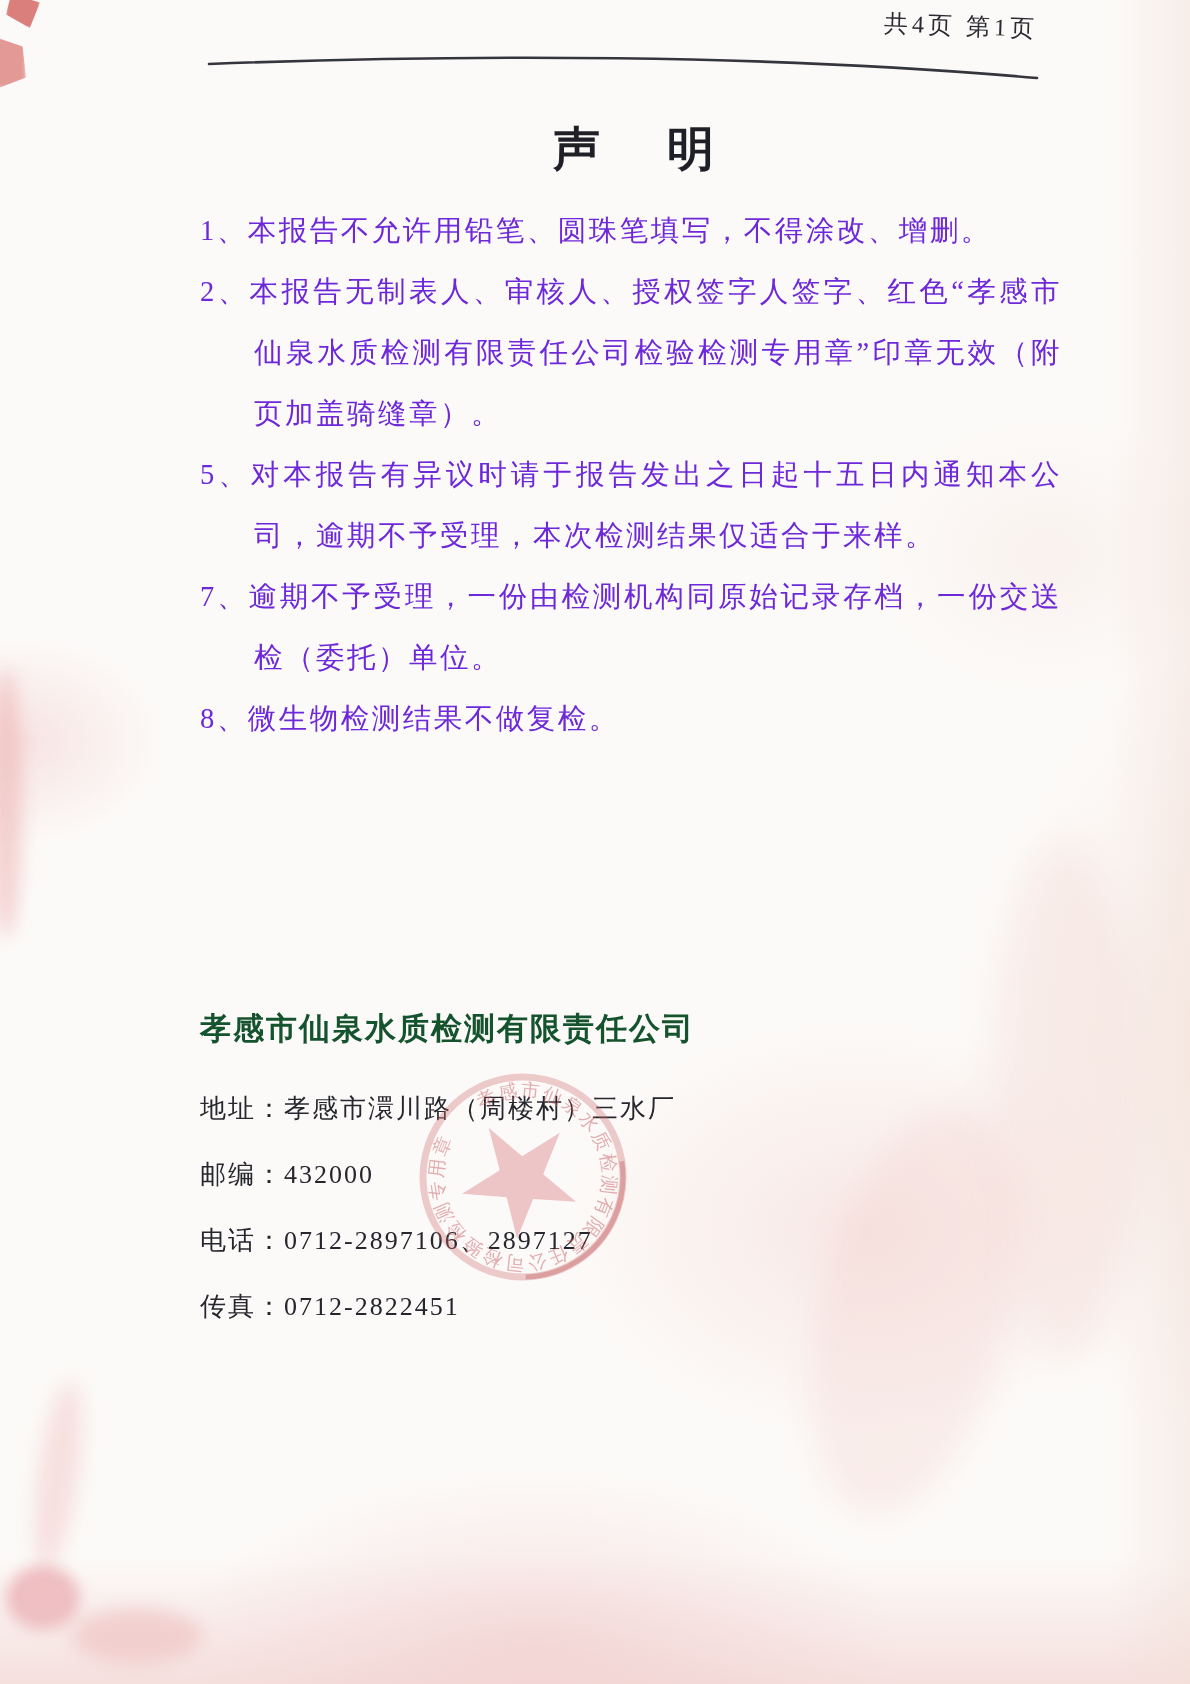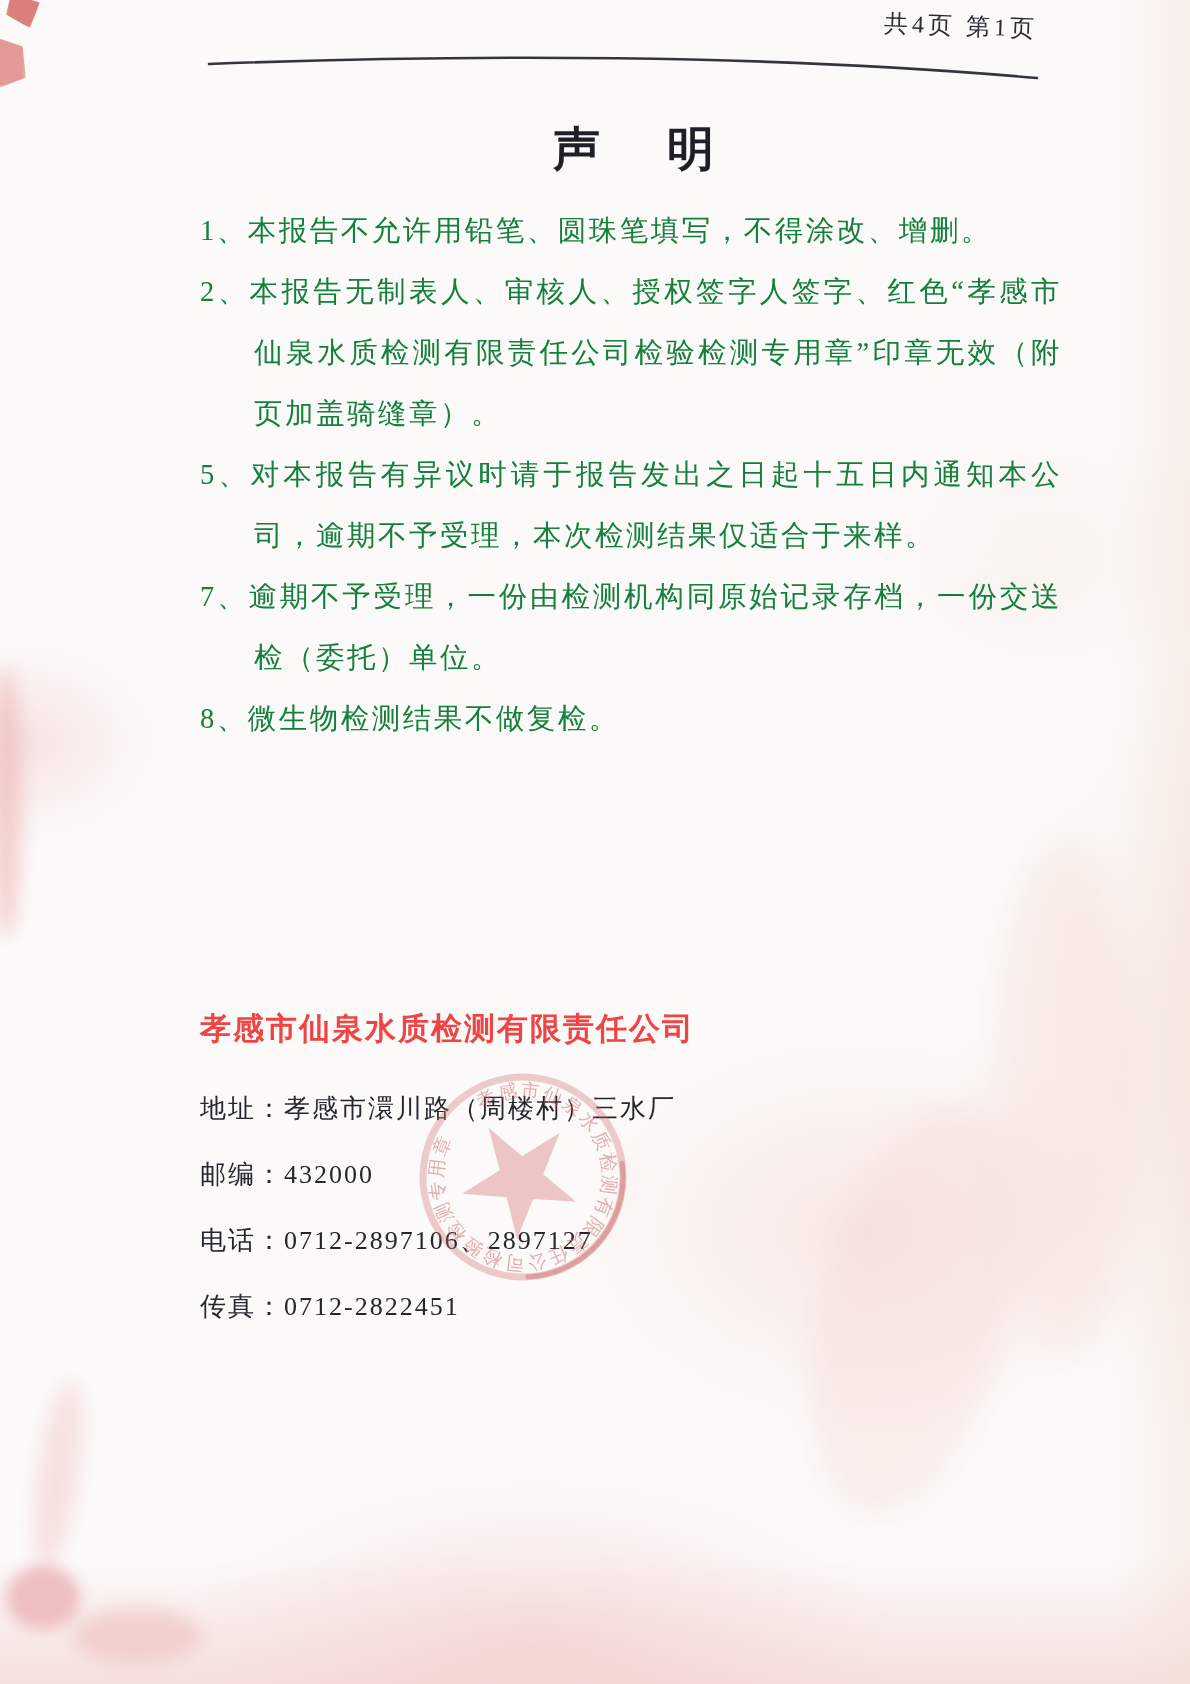--- a/index.html
+++ b/index.html
@@ -52,30 +52,30 @@
     position:absolute;left:0;top:102px;width:100%;margin:16px;
     text-align:center;text-indent:55px;
     font-size:47px;font-weight:bold;letter-spacing:10px;color:#1f1f27;
     font-family:"Liberation Serif", serif;
   }
 
   
   .list{
     position:absolute;left:200px;top:200px;width:862px;
     font-size:28.5px;line-height:61px;letter-spacing:2.5px;
-    text-align:justify;color:#15803d;
+    text-align:justify;color:#6d28d9;
   }
   .item{padding-left:54px;text-indent:-54px;}
   .item .num{display:inline;}
 
   
   .company{position:absolute;left:200px;top:1008px;width:760px;}
   .company-name{
     font-family:"Liberation Sans", sans-serif;
-    font-size:31px;font-weight:bold;letter-spacing:2px;color:#ef4444;
+    font-size:31px;font-weight:bold;letter-spacing:2px;color:#14532d;
     margin-bottom:26px;
   }
   .info-line{font-size:26px;line-height:66px;letter-spacing:2px;color:#26262e;}
   .info-line .label{letter-spacing:2px;}
 
   
   .stamp{position:absolute;left:398px;top:1052px;transform:rotate(-32deg);opacity:.9;}
 </style>
 </head>
 <body>

